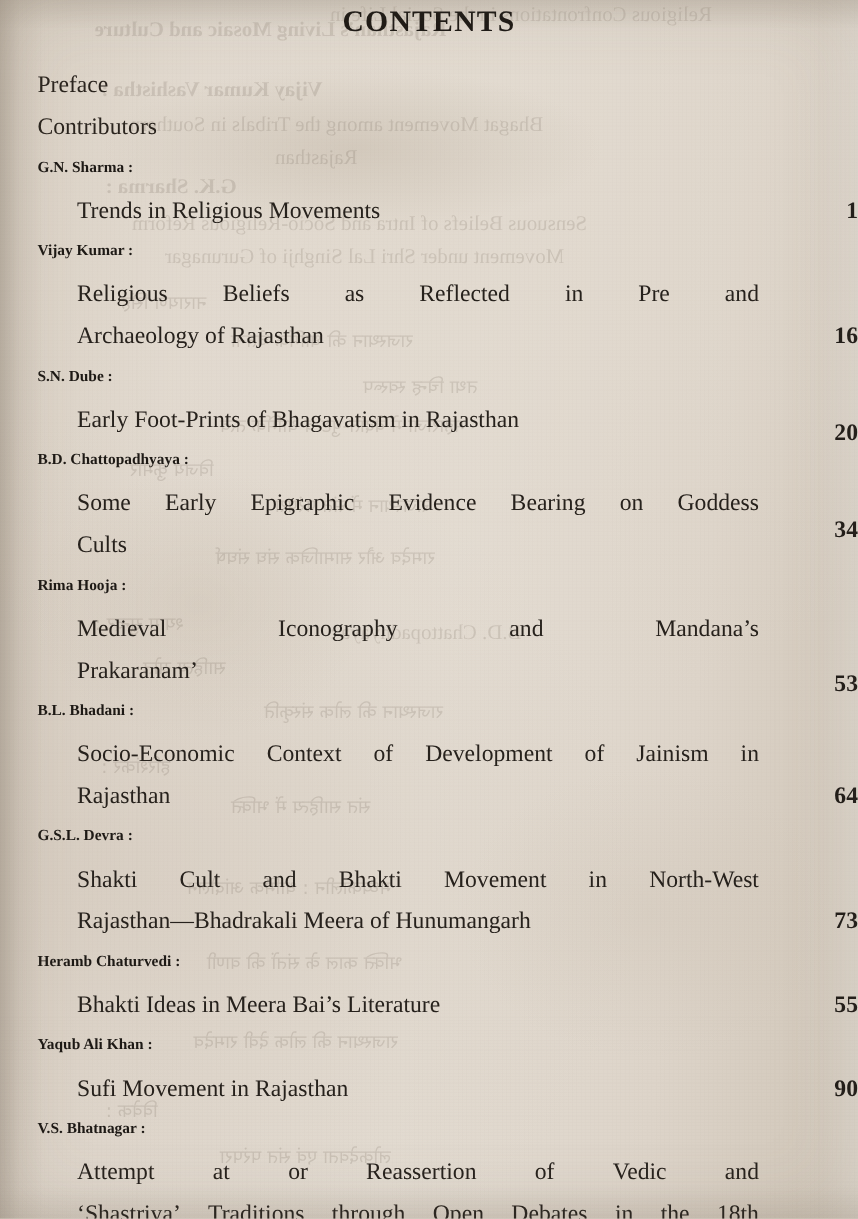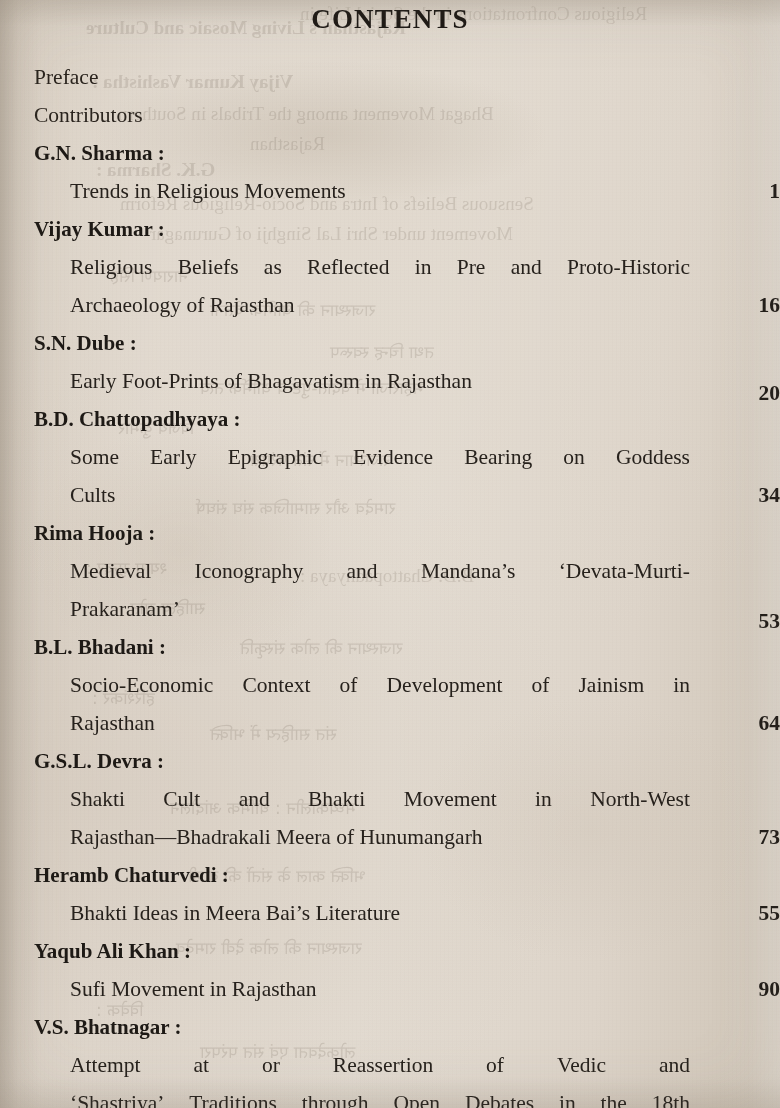--- a/index.html
+++ b/index.html
@@ -113,21 +113,21 @@
     font-size: 21.5px;
     line-height: 38px;
     height: 38px;
     color: #2a241e;
   }
 
   .group { position: relative; }
 
   .author {
     margin-left: 34px;
-    font-size: 21px;
+    font-size: 14px;
     line-height: 38px;
     height: 38px;
     font-weight: bold;
     color: #1d1915;
   }
 
   .title-block {
     position: relative;
     margin-left: 70px;
     margin-right: 90px;
@@ -234,21 +234,20 @@
           <div class="author">Vijay Kumar :</div>
           <div class="title-block">
             <div class="title-line just">
               <span>Religious</span>
               <span>Beliefs</span>
               <span>as</span>
               <span>Reflected</span>
               <span>in</span>
               <span>Pre</span>
               <span>and</span>
-              <span>Proto-Historic</span>
             </div>
             <div class="title-line">Archaeology of Rajasthan</div>
           </div>
           <div class="pagenum" style="top: 76px;">16</div>
         </div>
         <div class="group">
           <div class="author">S.N. Dube :</div>
           <div class="title-block">
             <div class="title-line">Early Foot-Prints of Bhagavatism in Rajasthan</div>
           </div>
@@ -261,31 +260,30 @@
               <span>Some</span>
               <span>Early</span>
               <span>Epigraphic</span>
               <span>Evidence</span>
               <span>Bearing</span>
               <span>on</span>
               <span>Goddess</span>
             </div>
             <div class="title-line">Cults</div>
           </div>
-          <div class="pagenum" style="top: 76px;">34</div>
+          <div class="pagenum" style="top: 62px;">34</div>
         </div>
         <div class="group">
           <div class="author">Rima Hooja :</div>
           <div class="title-block">
             <div class="title-line just">
               <span>Medieval</span>
               <span>Iconography</span>
               <span>and</span>
               <span>Mandana’s</span>
-              <span>‘Devata-Murti-</span>
             </div>
             <div class="title-line">Prakaranam’</div>
           </div>
           <div class="pagenum" style="top: 88px;">53</div>
         </div>
         <div class="group">
           <div class="author">B.L. Bhadani :</div>
           <div class="title-block">
             <div class="title-line just">
               <span>Socio-Economic</span>

